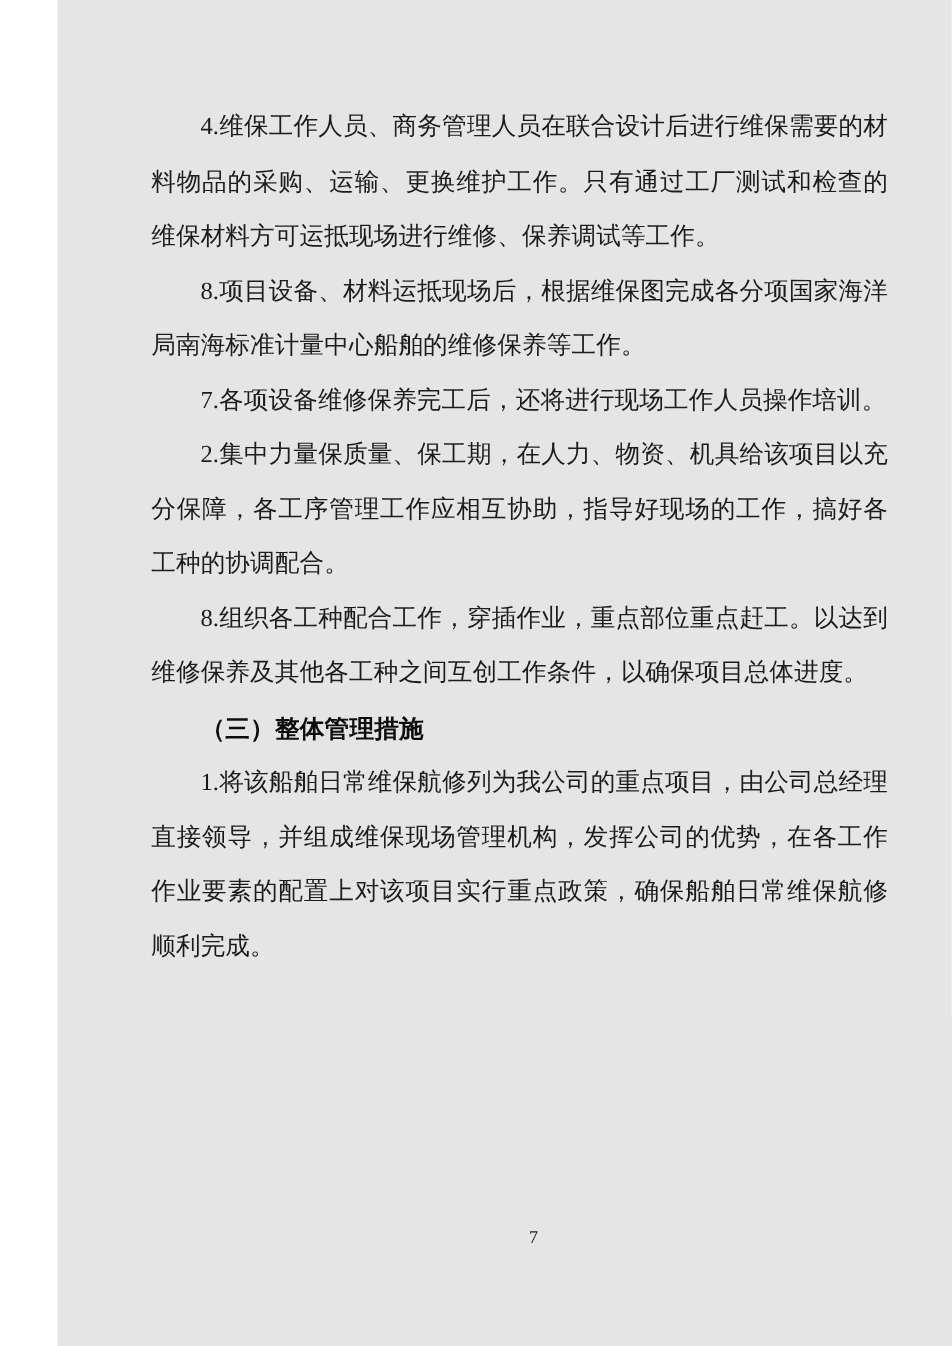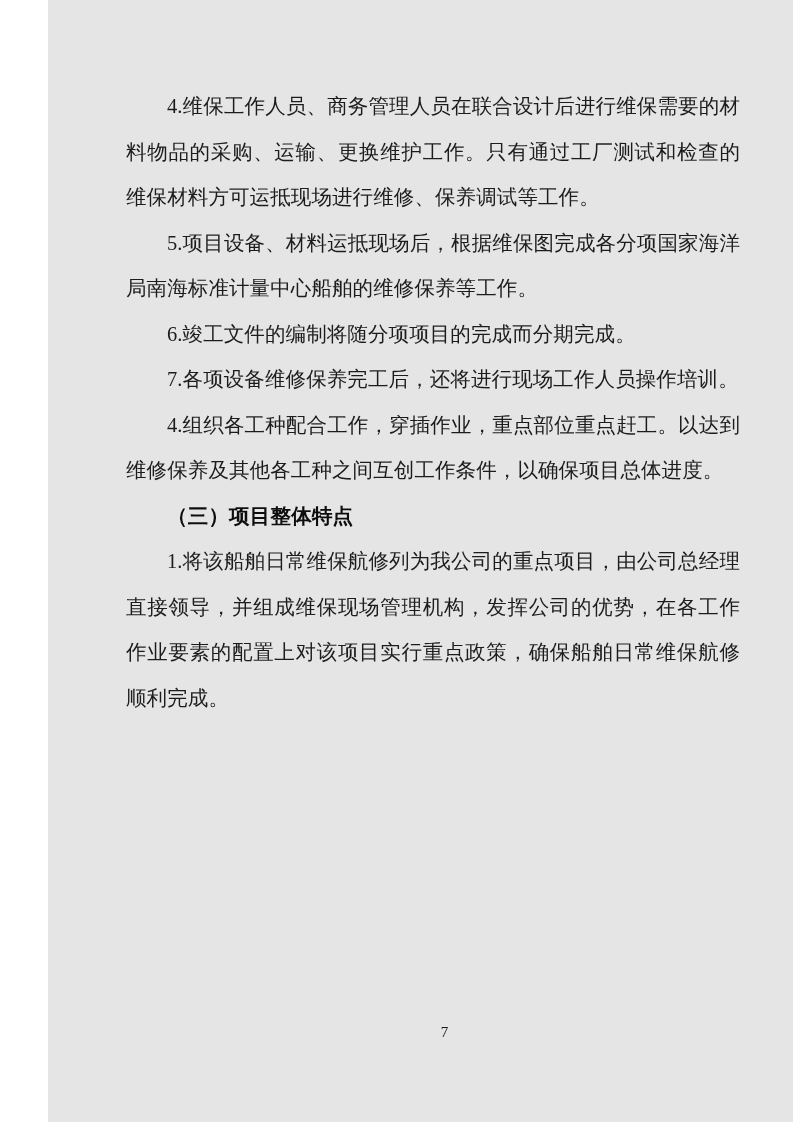--- a/index.html
+++ b/index.html
@@ -62,21 +62,21 @@
     color: #1a1a1a;
     font-family: "Liberation Serif", "DejaVu Serif", serif;
   }
 </style>
 </head>
 <body>
 
 <div class="page">
   <div class="content" id="body-root">
       <p class="para">4.维保工作人员、商务管理人员在联合设计后进行维保需要的材料物品的采购、运输、更换维护工作。只有通过工厂测试和检查的维保材料方可运抵现场进行维修、保养调试等工作。</p>
-      <p class="para">5.项目设备、材料运抵现场后，根据维保图完成各分项国家海洋局南海标准计量中心船舶的维修保养等工作。</p>
-      <p class="para">6.竣工文件的编制将随分项项目的完成而分期完成。</p>
+      <p class="para">8.项目设备、材料运抵现场后，根据维保图完成各分项国家海洋局南海标准计量中心船舶的维修保养等工作。</p>
       <p class="para">7.各项设备维修保养完工后，还将进行现场工作人员操作培训。</p>
-      <p class="para">4.组织各工种配合工作，穿插作业，重点部位重点赶工。以达到维修保养及其他各工种之间互创工作条件，以确保项目总体进度。</p>
-      <p class="heading">（三）项目整体特点</p>
+      <p class="para">2.集中力量保质量、保工期，在人力、物资、机具给该项目以充分保障，各工序管理工作应相互协助，指导好现场的工作，搞好各工种的协调配合。</p>
+      <p class="para">8.组织各工种配合工作，穿插作业，重点部位重点赶工。以达到维修保养及其他各工种之间互创工作条件，以确保项目总体进度。</p>
+      <p class="heading">（三）整体管理措施</p>
       <p class="para">1.将该船舶日常维保航修列为我公司的重点项目，由公司总经理直接领导，并组成维保现场管理机构，发挥公司的优势，在各工作作业要素的配置上对该项目实行重点政策，确保船舶日常维保航修顺利完成。</p>
     </div>
   <div class="pagenum">7</div>
 </div>
 
 </body></html>

